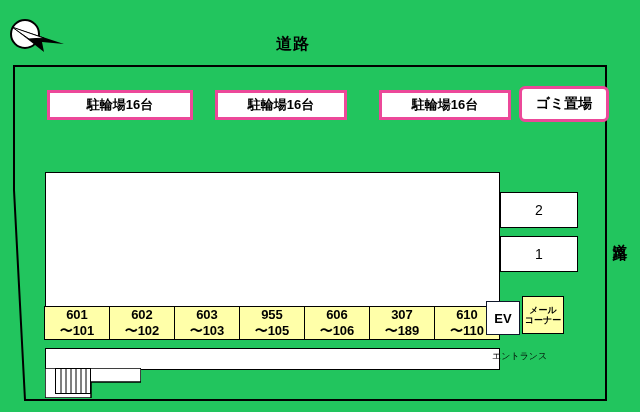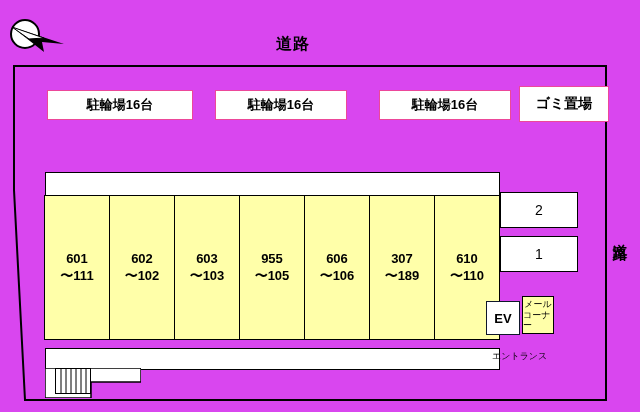--- a/index.html
+++ b/index.html
@@ -7,21 +7,21 @@
     padding: 0;
     background: #ffffff;
   }
   body {
     font-family: "Liberation Sans", sans-serif;
   }
   #page {
     position: relative;
     width: 640px;
     height: 412px;
-    background: #d946ef;
+    background: #22c55e;
     overflow: hidden;
   }
   .abs { position: absolute; }
 
   
   #compass {
     left: 8px; top: 14px; width: 60px; height: 38px;
   }
 
   
@@ -40,47 +40,48 @@
   }
 
   
   #site-outline {
     left: 0px; top: 0px; width: 640px; height: 412px;
     pointer-events: none;
   }
 
   
   .bike-box {
-    border: 1px solid #ec4899;
+    border: 3px solid #ec4899;
     background: #ffffff;
     display: flex;
     align-items: center;
     justify-content: center;
     font-size: 13px;
     font-weight: bold;
     color: #000;
     box-sizing: border-box;
   }
   #bike1 { left: 47px;  top: 90px; width: 146px; height: 30px; }
   #bike2 { left: 215px; top: 90px; width: 132px; height: 30px; }
   #bike3 { left: 379px; top: 90px; width: 132px; height: 30px; }
-  #gomi  { left: 519px; top: 86px; width: 90px;  height: 36px; font-size: 14px;}
+  #gomi  { left: 519px; top: 86px; width: 90px;  height: 36px; font-size: 14px; border-radius: 6px;}
 
   
   #building {
     left: 45px; top: 172px; width: 455px; height: 168px;
     border: 1px solid #000;
     background: #ffffff;
     box-sizing: border-box;
   }
   #unit-row {
     position: absolute;
     left: 45px; top: 195px; width: 455px; height: 145px;
     display: flex;
     box-sizing: border-box;
+    align-items: flex-end;
   }
   .unit {
     flex: 1 1 0;
     border-left: 1px solid #000;
     border-right: 1px solid #000;
     border-top: 1px solid #000;
     border-bottom: 1px solid #000;
     background: #ffffa9;
     display: flex;
     flex-direction: column;
@@ -114,28 +115,29 @@
   #ev {
     left: 486px; top: 301px; width: 34px; height: 34px;
     border: 1px solid #0f172a;
     background: #ffffff;
     display: flex; align-items: center; justify-content: center;
     font-size: 13px; font-weight: bold; color: #000;
     box-sizing: border-box;
   }
   
   #mail {
-    left: 522px; top: 296px; width: 32px; height: 38px;
+    left: 522px; top: 296px; width: 42px; height: 38px;
     border: 1px solid #000;
     background: #ffffa9;
     display: flex; flex-direction: column;
     align-items: center; justify-content: center;
     font-size: 9px; color: #000;
     box-sizing: border-box;
     line-height: 1.15;
+    font-weight: bold;
   }
   
   #entrance-strip {
     left: 45px; top: 348px; width: 455px; height: 22px;
     border: 1px solid #000;
     background: #ffffff;
     box-sizing: border-box;
   }
   #entrance-label {
     left: 492px; top: 350px;
@@ -173,21 +175,21 @@
   <div id="bike1" class="abs bike-box">駐輪場16台</div>
   <div id="bike2" class="abs bike-box">駐輪場16台</div>
   <div id="bike3" class="abs bike-box">駐輪場16台</div>
   <div id="gomi" class="abs bike-box">ゴミ置場</div>
 
   <div id="building" class="abs"></div>
 
   <div id="unit-row">
     <div class="unit">
       <span class="u-top">601</span>
-      <span class="u-bot">〜111</span>
+      <span class="u-bot">〜101</span>
     </div>
     <div class="unit">
       <span class="u-top">602</span>
       <span class="u-bot">〜102</span>
     </div>
     <div class="unit">
       <span class="u-top">603</span>
       <span class="u-bot">〜103</span>
     </div>
     <div class="unit">

